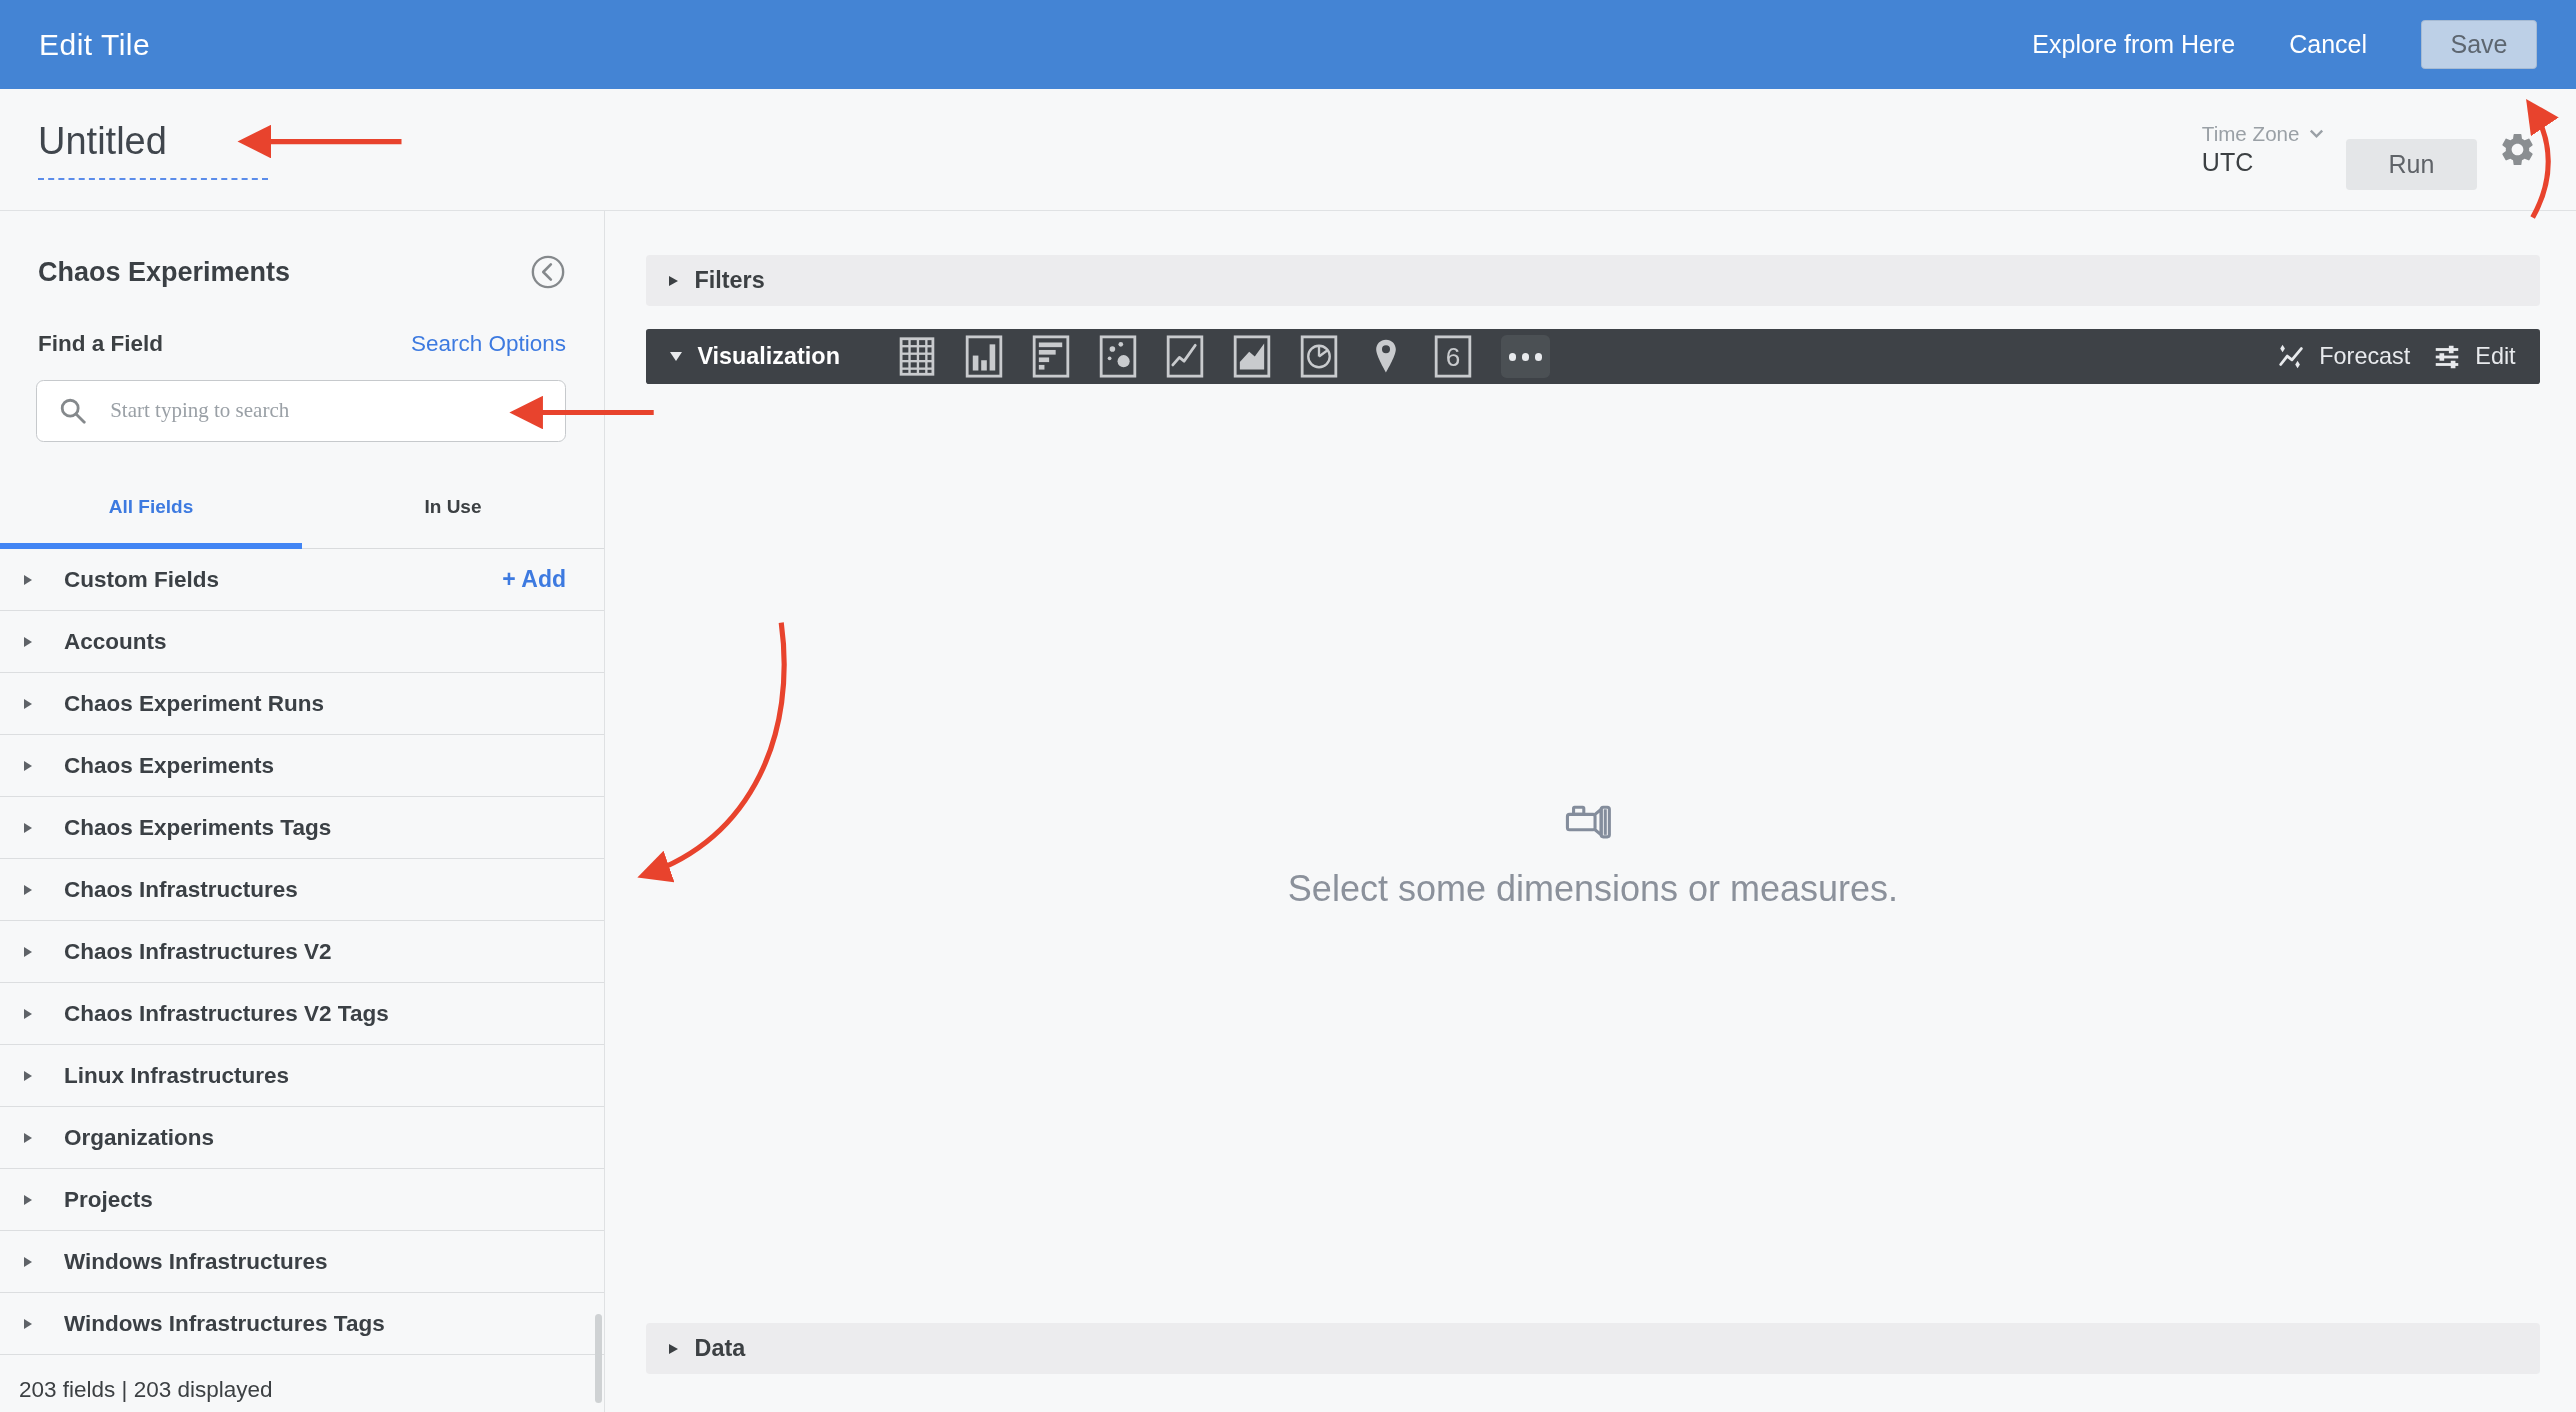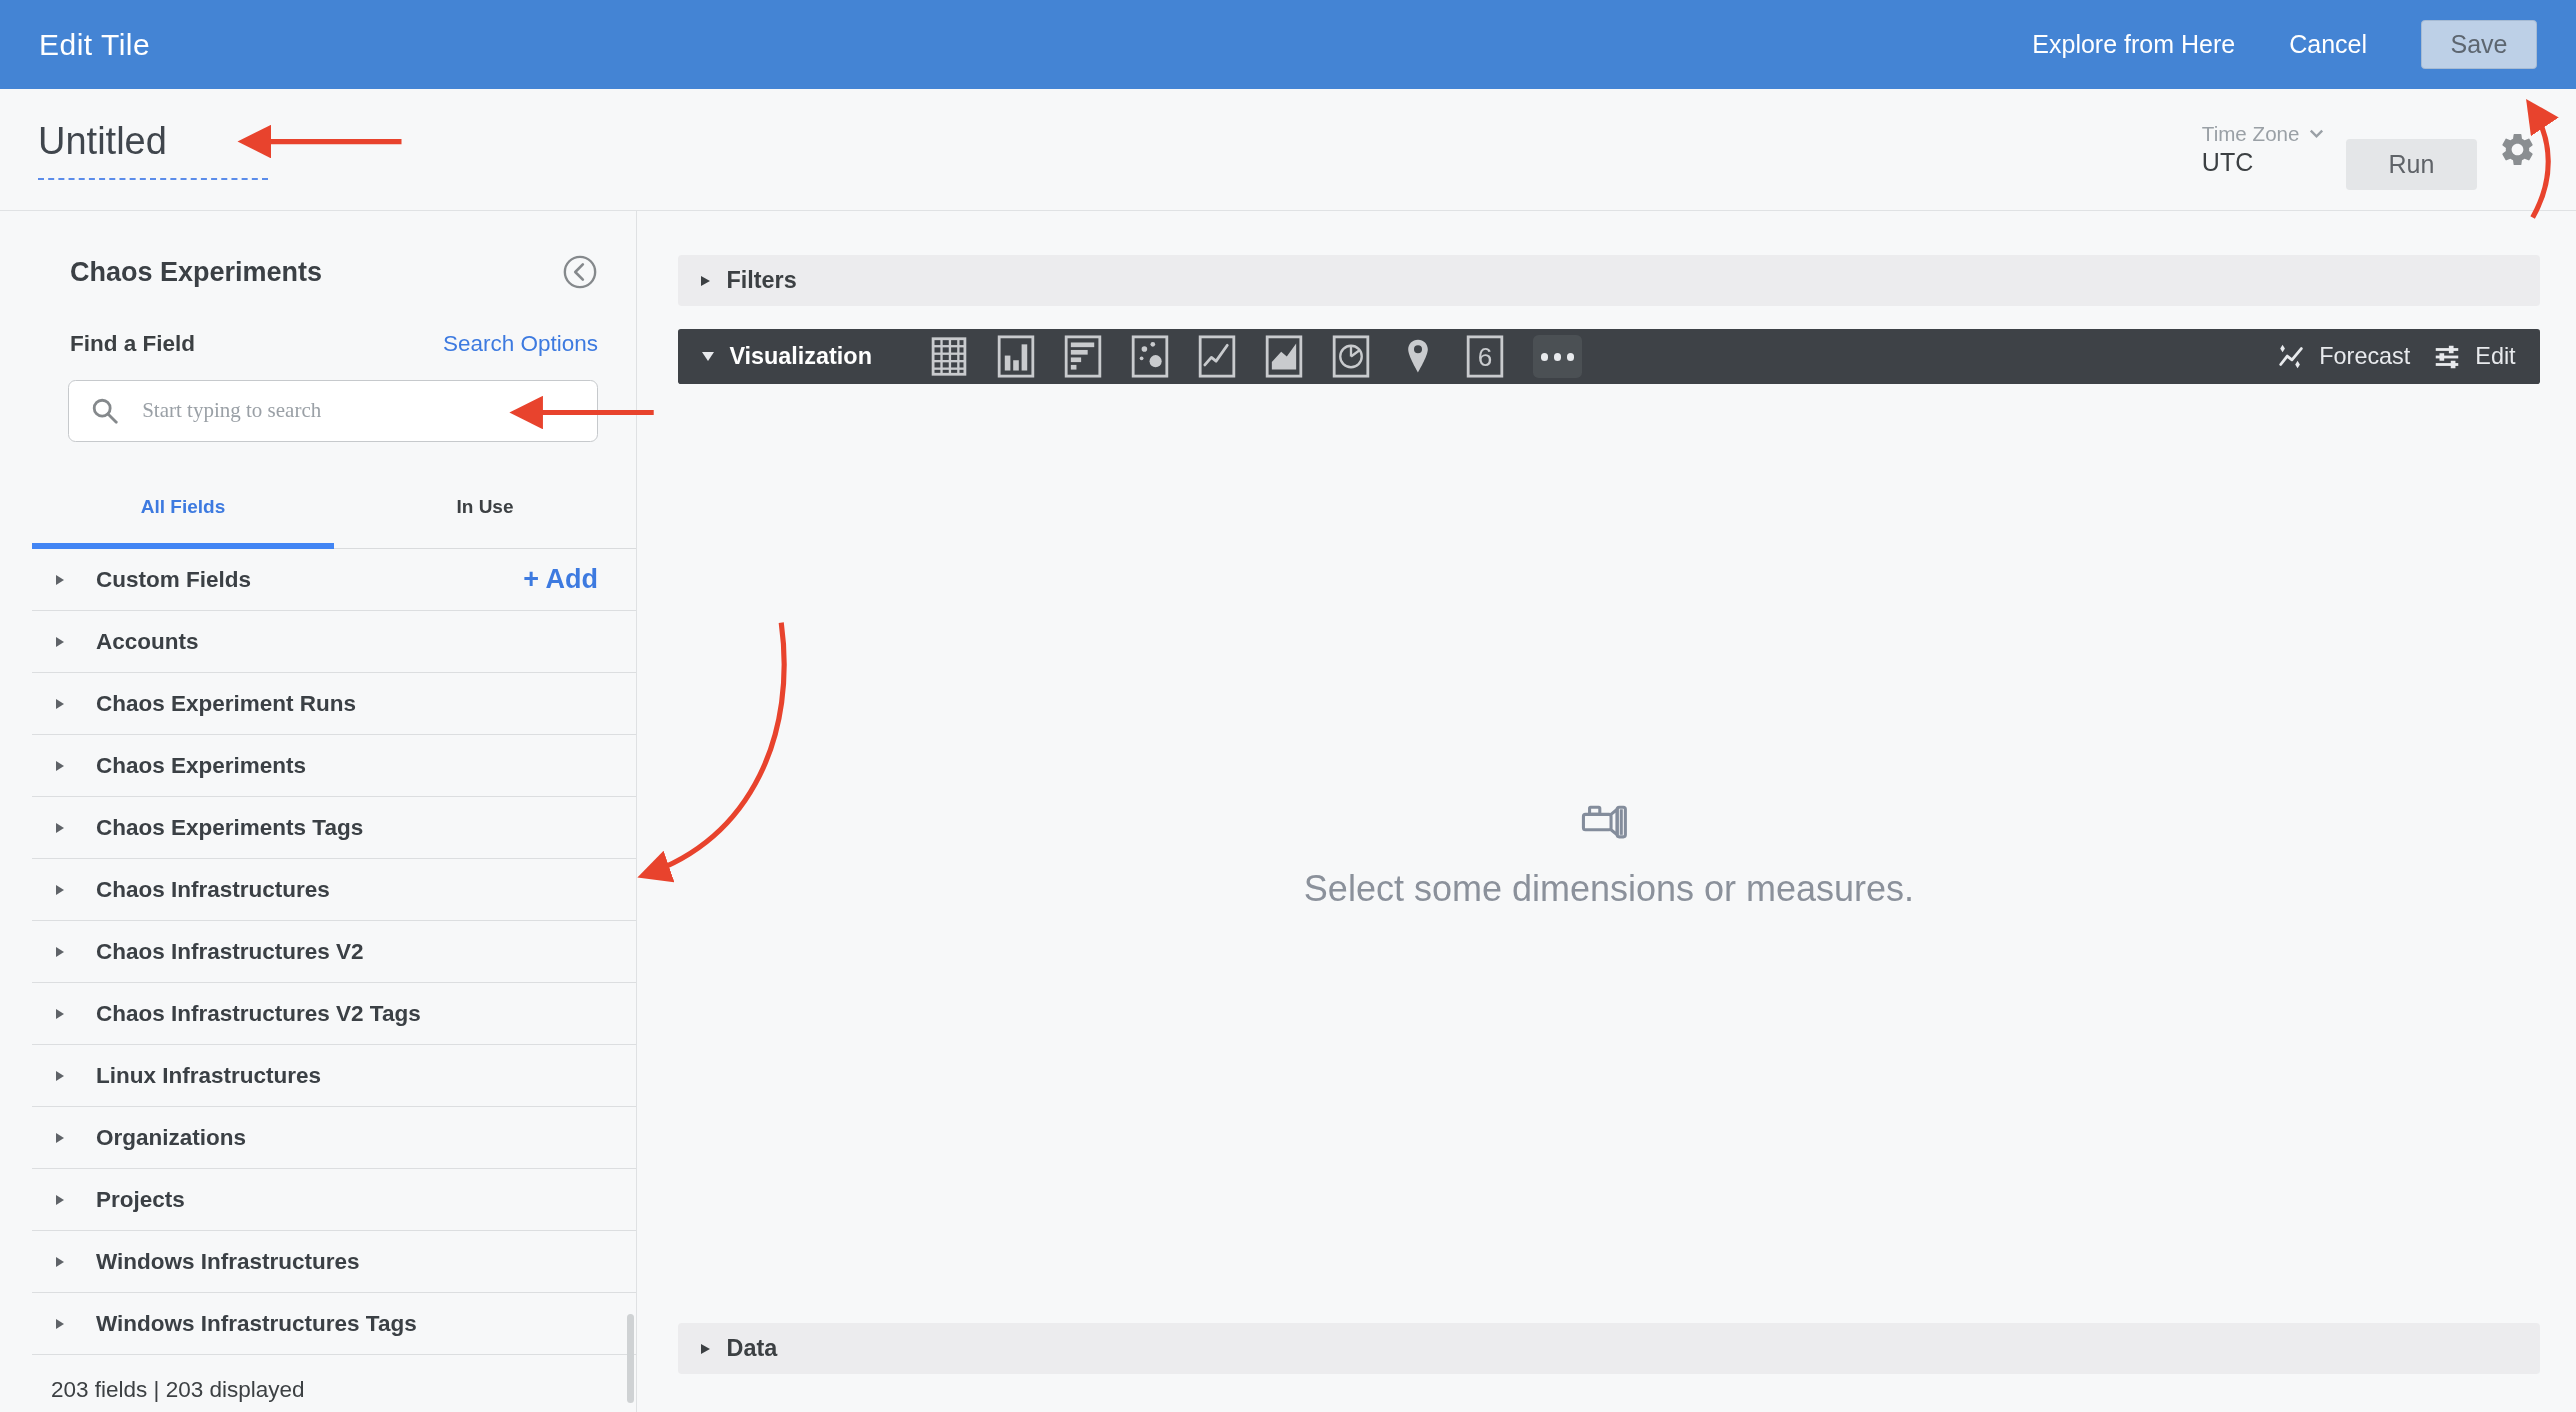--- a/index.html
+++ b/index.html
@@ -18,42 +18,42 @@
   .title-wrap{width:230px;border-bottom:2.8px dashed #5b8cea;padding-bottom:15px;}
   .page-title{font-size:38px;color:#40464d;}
   .header-right{margin-left:auto;display:flex;align-items:center;gap:20px;}
   .tz{display:flex;flex-direction:column;line-height:1.25;}
   .tz-top{display:flex;align-items:center;gap:7.5px;font-size:20.6px;color:#9aa0a6;}
   .tz-value{font-size:25px;color:#3c4043;}
   .run-btn{width:131px;height:51px;background:#e4e6e8;border:none;border-radius:3.8px;font-size:25px;color:#5f6368;font-family:inherit;margin-top:30px;}
   .gear{width:41px;height:41px;display:flex;align-items:center;justify-content:center;cursor:pointer;}
 
   
-  .body{display:flex;height:1201px;box-sizing:border-box;margin-left:32px;}
+  .body{display:flex;height:1201px;box-sizing:border-box;}
 
   
   .sidebar{width:605px;min-width:605px;border-right:0.9px solid #dfe1e3;display:flex;flex-direction:column;box-sizing:border-box;position:relative;background:#f7f8f9;}
   .sb-header{display:flex;align-items:center;padding:43px 38px 0 38px;}
   .sb-title{font-size:27px;font-weight:bold;color:#3b4045;}
   .collapse-btn{margin-left:auto;cursor:pointer;display:flex;}
   .sb-find{display:flex;align-items:baseline;padding:41px 38px 0 38px;}
   .sb-find-label{font-size:22.5px;font-weight:bold;color:#3c4043;}
   .sb-search-options{margin-left:auto;font-size:22.5px;color:#3d7ae0;cursor:pointer;}
   .sb-search{margin:22.5px 38px 0 36px;height:62px;border:1.9px solid #c6c9cc;border-radius:7.5px;background:#fff;display:flex;align-items:center;padding:0 20.6px;gap:20.6px;box-sizing:border-box;}
   .sb-search input{border:none;outline:none;flex:1;font-size:21px;color:#3c4043;background:transparent;font-family:Liberation Serif, serif;}
   .sb-search input::placeholder{color:#9aa0a6;}
   .sb-tabs{display:flex;margin-top:34px;border-bottom:0.9px solid #d9dbdd;}
   .sb-tab{flex:1;text-align:center;font-size:19px;font-weight:bold;color:#3c4043;padding:20.6px 0 30px;position:relative;cursor:pointer;}
   .sb-tab.active{color:#3d7ae0;}
   .sb-tab.active::after{content:'';position:absolute;left:0;right:0;bottom:-0.9px;height:5.6px;background:#4285f4;}
   .sb-list{flex:1;overflow:hidden;}
   .sb-row{height:62px;display:flex;align-items:center;padding:0 38px 0 24px;border-bottom:0.9px solid #dcdee0;box-sizing:border-box;cursor:pointer;}
   .caret-right{width:0;height:0;border-left:8.4px solid #5f6368;border-top:5.6px solid transparent;border-bottom:5.6px solid transparent;margin-right:32px;flex:none;}
   .sb-row-label{font-size:22.5px;font-weight:bold;color:#3b4045;}
-  .sb-add{margin-left:auto;font-size:27px;font-weight:bold;color:#3d7ae0;cursor:pointer;}
+  .sb-add{margin-left:auto;font-size:23px;font-weight:bold;color:#3d7ae0;cursor:pointer;}
   .sb-footer{height:45px;display:flex;align-items:center;padding:0 19px;font-size:22.5px;color:#3c4043;}
   .sb-scrollthumb{position:absolute;right:1.9px;bottom:9.4px;width:7.5px;height:89px;background:#cfd2d4;border-radius:3.8px;}
 
   
   .main{flex:1;display:flex;flex-direction:column;padding:44px 36px 38px 41px;box-sizing:border-box;}
   .panel-bar{height:51px;background:#ececee;border-radius:3.8px;display:flex;align-items:center;padding:0 22.5px;gap:17px;box-sizing:border-box;cursor:pointer;flex:none;}
   .panel-caret{width:0;height:0;border-left:9.4px solid #3c4043;border-top:5.6px solid transparent;border-bottom:5.6px solid transparent;}
   .panel-label{font-size:23.4px;font-weight:bold;color:#3c4043;}
 
   .viz-bar{margin-top:23.4px;height:55px;background:#3e4247;border-radius:2.8px;display:flex;align-items:center;padding:0 24.4px;box-sizing:border-box;flex:none;}

